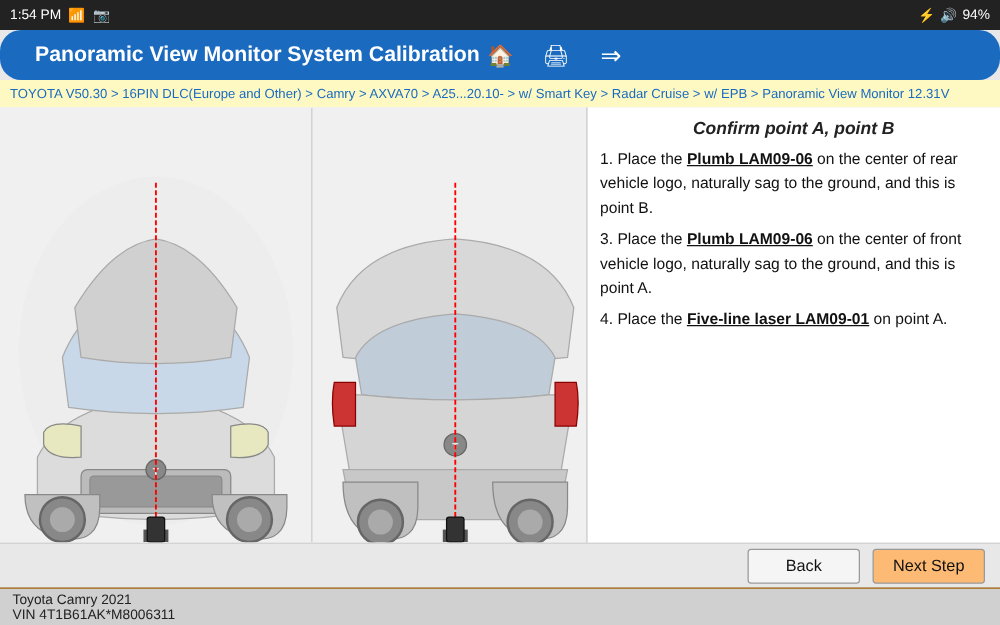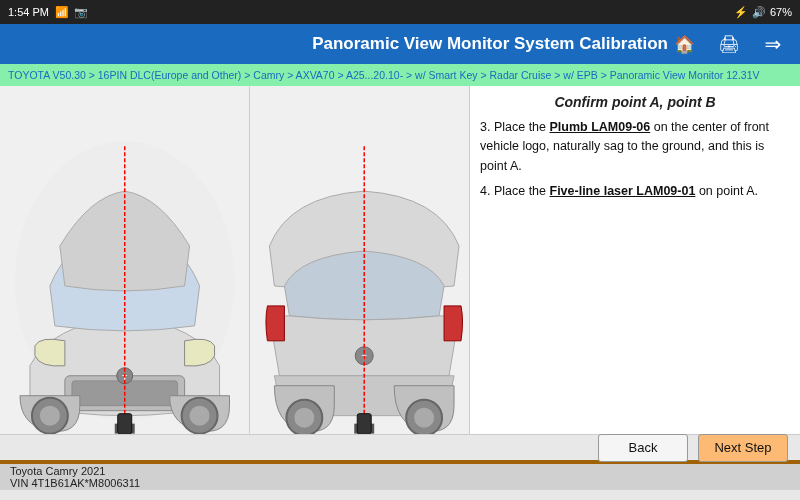--- a/index.html
+++ b/index.html
@@ -27,22 +27,23 @@
     .status-left { display: flex; align-items: center; gap: 6px; }
     .status-right { display: flex; align-items: center; gap: 4px; }
 
     
     #title-bar {
       height: 40px;
       background: #1a6bbf;
       color: #fff;
       display: flex;
       align-items: center;
-      justify-content: flex-end;
-      padding: 0 10px;
+      justify-content: flex-start;
+      padding: 0 28px;
+      border-radius: 17px;
     }
     #title-bar h1 {
       font-size: 17px;
       font-weight: bold;
       color: #fff;
     }
     .title-icons {
       display: flex;
       gap: 10px;
       align-items: center;
@@ -57,21 +58,21 @@
       cursor: pointer;
       display: flex;
       align-items: center;
       justify-content: center;
       border-radius: 3px;
     }
 
     
     #breadcrumb {
       height: 22px;
-      background: #86efac;
+      background: #fef9c3;
       color: #1a6bbf;
       font-size: 10.5px;
       display: flex;
       align-items: center;
       padding: 0 8px;
       overflow: hidden;
       white-space: nowrap;
     }
 
     
@@ -114,21 +115,21 @@
     .instructions p {
       margin-bottom: 6px;
     }
     .underline-bold {
       text-decoration: underline;
       font-weight: bold;
     }
 
     
     #buttons-bar {
-      height: 26px;
+      height: 36px;
       background: #e8e8e8;
       display: flex;
       align-items: center;
       justify-content: flex-end;
       padding: 0 12px;
       gap: 10px;
       border-top: 1px solid #ccc;
     }
     .action-btn {
       height: 28px;
@@ -147,42 +148,42 @@
 
     
     #footer {
       height: 30px;
       background: #d0d0d0;
       display: flex;
       align-items: center;
       padding: 0 10px;
       font-size: 11px;
       color: #222;
-      border-top: 4px solid #a16207;
+      border-top: 1px solid #a16207;
     }
 
     
     .car-svg {
       width: 100%;
       height: 100%;
     }
   </style>
 </head>
 <body>
 
 <div id="status-bar">
   <div class="status-left">
     <span>1:54 PM</span>
     <span>📶</span>
     <span>📷</span>
   </div>
   <div class="status-right">
     <span>⚡</span>
     <span>🔊</span>
-    <span>67%</span>
+    <span>94%</span>
   </div>
 </div>
 
 <div id="title-bar">
   <h1>Panoramic View Monitor System Calibration</h1>
   <div class="title-icons">
     <button class="title-icon-btn">🏠</button>
     <button class="title-icon-btn">🖨</button>
     <button class="title-icon-btn" style="font-size:20px;">⇒</button>
   </div>
@@ -265,20 +266,24 @@
       <rect x="120" y="348" width="10" height="5" fill="#555"></rect>
 
       <rect x="358" y="328" width="14" height="20" rx="2" fill="#333" stroke="#111" stroke-width="1"></rect>
       <rect x="360" y="348" width="10" height="5" fill="#555"></rect>
     </svg>
   </div>
 
   <div id="right-panel">
     <h2>Confirm point A, point B</h2>
     <div class="instructions">
+      <p>
+        <span>1. </span>
+        <span>Place the </span><span class="underline-bold">Plumb LAM09-06</span><span> on the center of rear vehicle logo, naturally sag to the ground, and this is point B.</span>
+      </p>
       <p>
         <span>3. </span>
         <span>Place the </span><span class="underline-bold">Plumb LAM09-06</span><span> on the center of front vehicle logo, naturally sag to the ground, and this is point A.</span>
       </p>
       <p>
         <span>4. </span>
         <span>Place the </span><span class="underline-bold">Five-line laser LAM09-01</span><span> on point A.</span>
       </p>
     </div>
   </div>

